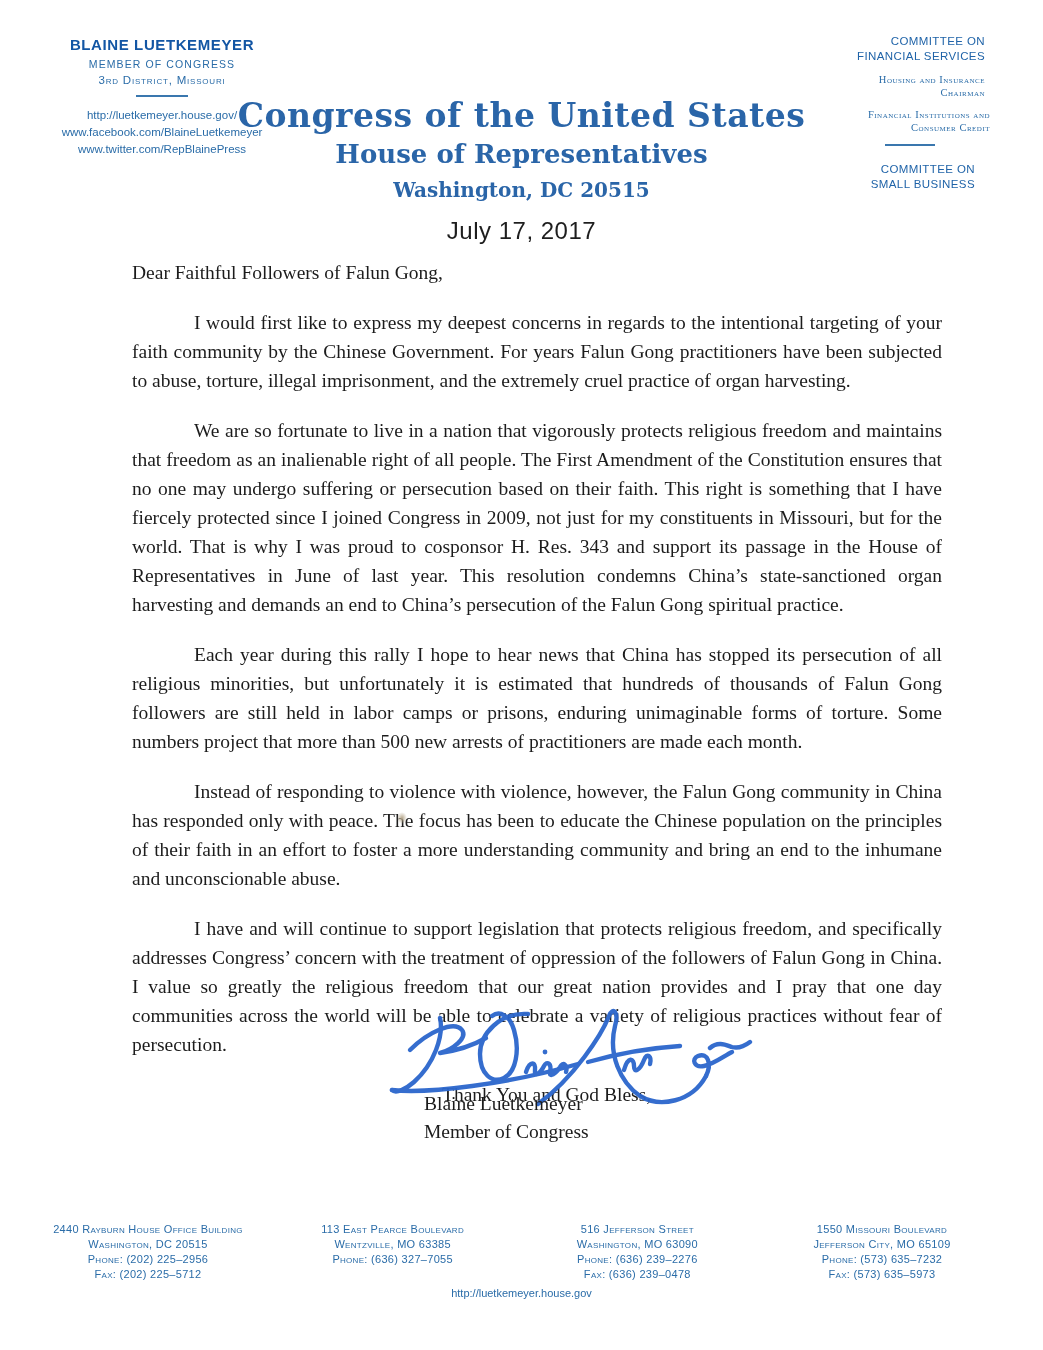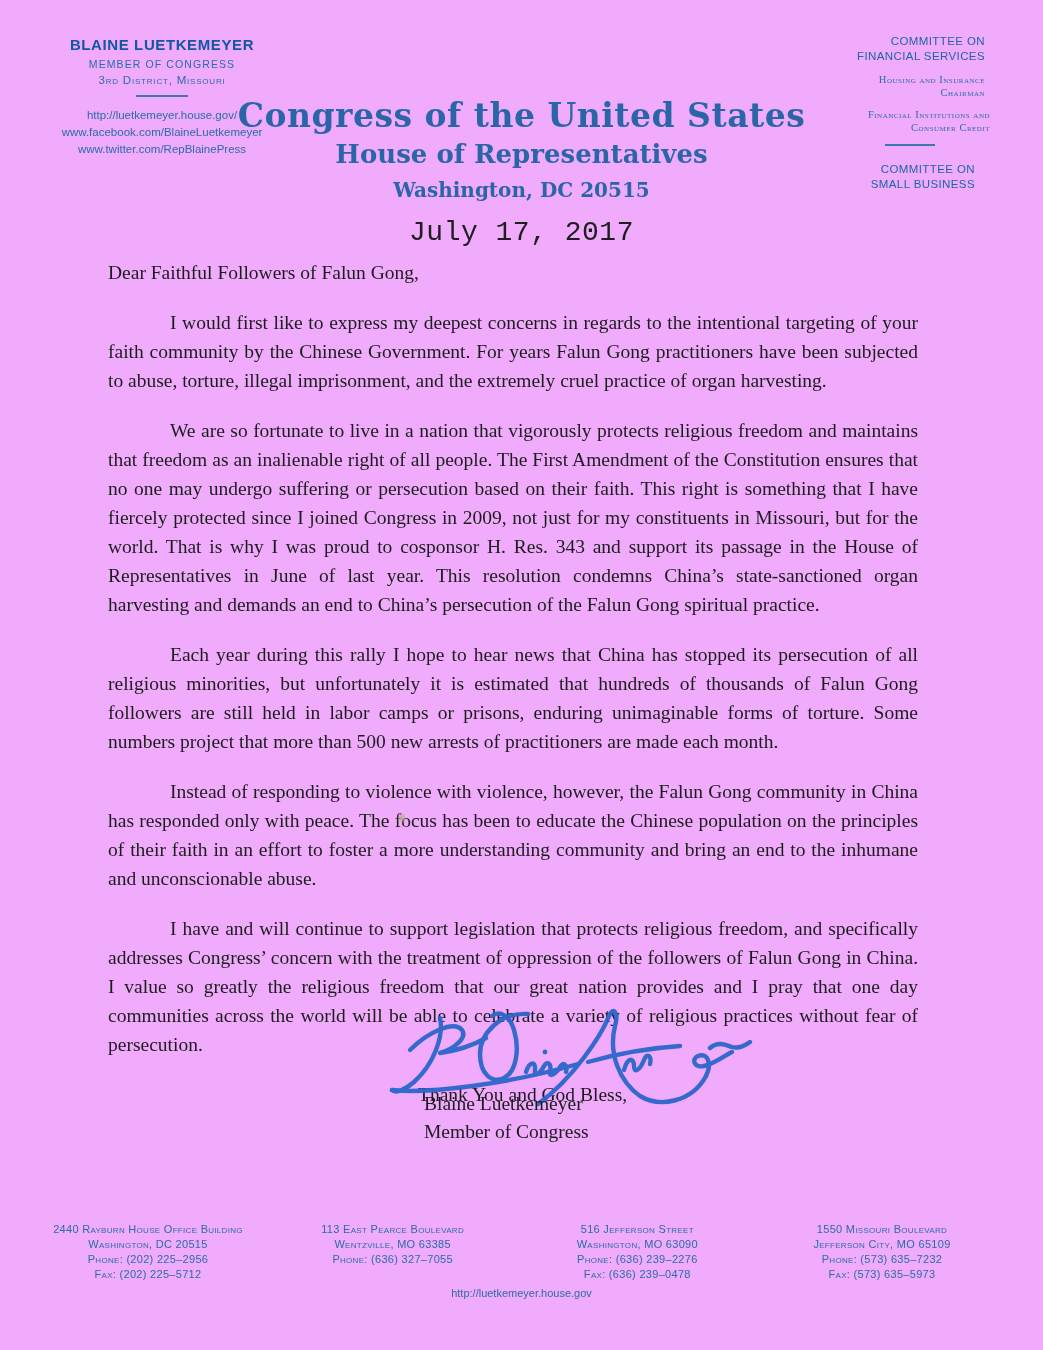--- a/index.html
+++ b/index.html
@@ -1,20 +1,20 @@
 <!DOCTYPE html>
 <html><head>
 <meta charset="utf-8">
 <style>
   html,body{margin:0;padding:0;background:#e8e8e8;}
   .page{
     position:relative;
     width:1043px;height:1350px;
     margin:0 auto;
-    background:#f0abfc;
+    background:#ffffff;
     font-family:"Liberation Serif", serif;
     overflow:hidden;
     box-shadow:0 0 6px rgba(0,0,0,.25);
   }
   
   .hdr-left{
     position:absolute;left:40px;top:36px;width:244px;
     text-align:center;
     font-family:"Liberation Sans", sans-serif;
     color:#2a6ca8;
@@ -40,27 +40,27 @@
     text-align:center;
     color:#2a65a8;
     font-family:"DejaVu Serif", serif;
     font-weight:bold;
   }
   .hc-line1{font-size:33px;line-height:36px;letter-spacing:.5px;}
   .hc-line2{font-size:26px;line-height:30px;margin-top:5px;}
   .hc-line3{font-size:20px;line-height:24px;margin-top:9px;}
   .date-line{
     margin-top:15px;
-    font-family:Liberation Mono, monospace;
+    font-family:Liberation Sans, sans-serif;
     font-weight:normal;
-    font-size:28px;color:#1e1e1e;letter-spacing:.5px;
+    font-size:24px;color:#1e1e1e;letter-spacing:.5px;
   }
   
   .letter-body{
-    position:absolute;left:108px;top:258px;width:810px;
+    position:absolute;left:132px;top:258px;width:810px;
     font-size:19.5px;line-height:29px;color:#1c1c1c;
   }
   .salutation{margin:0 0 21px 0;}
   .para{margin:0 0 21px 0;text-align:justify;text-indent:62px;}
   .smudge{
     position:absolute;left:397px;top:812px;width:10px;height:12px;
     background:radial-gradient(ellipse at center,#b8a98e 0%,rgba(184,169,142,0) 70%);
     border-radius:50%;
   }
   .closing{margin:8px 0 0 310px;}

